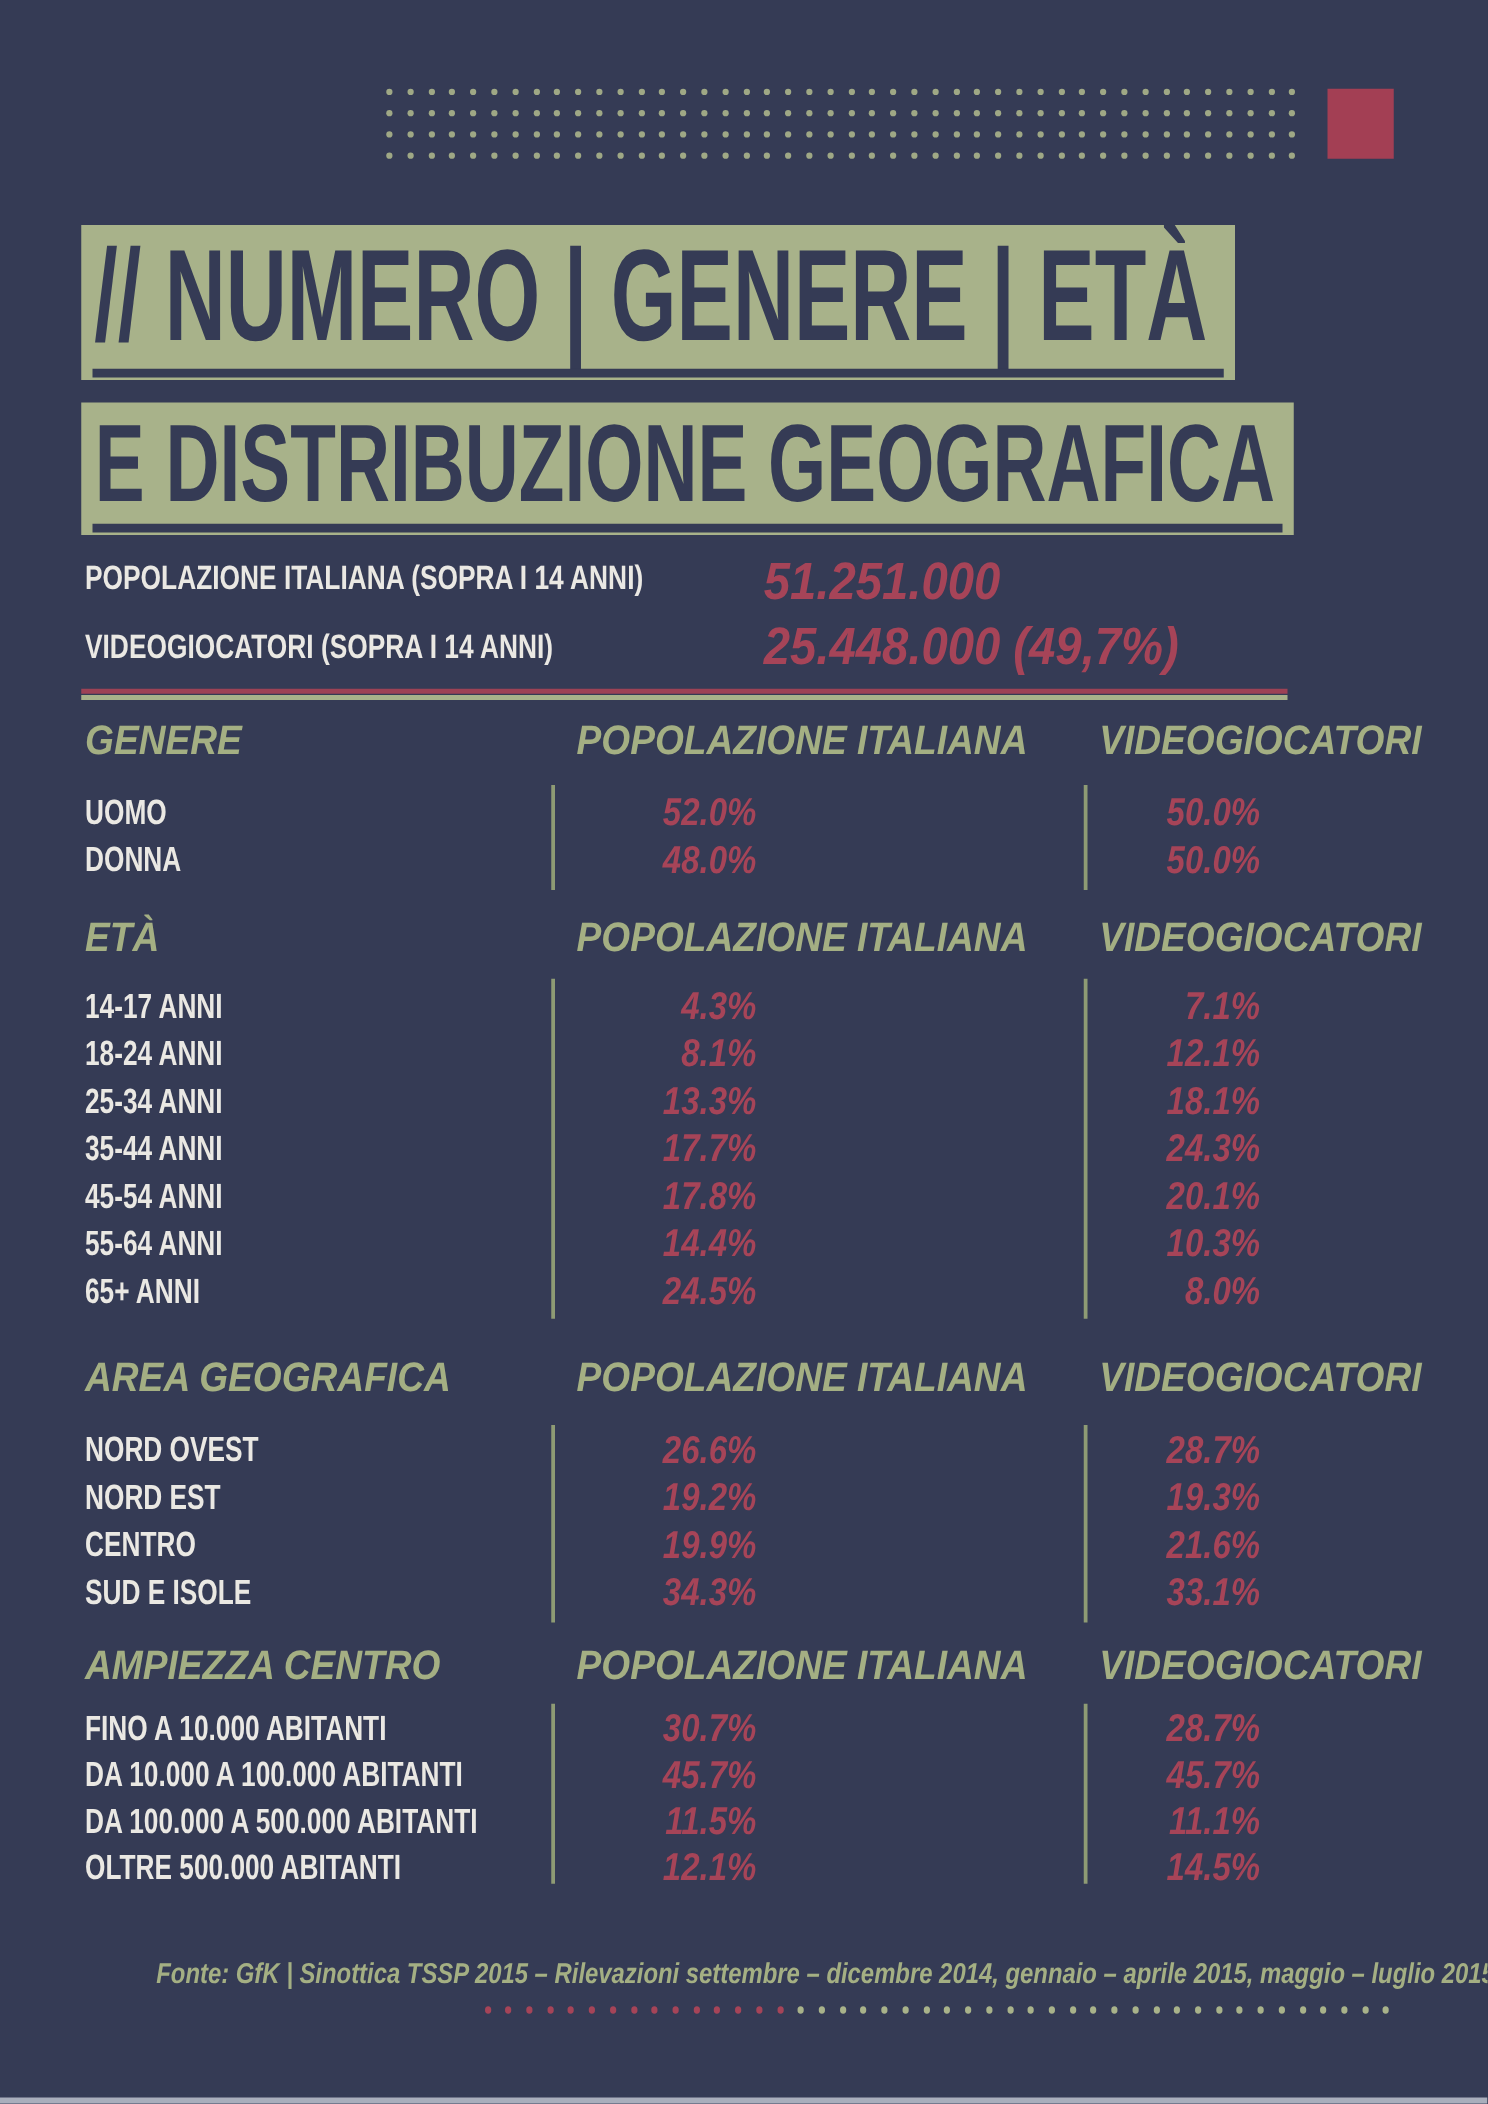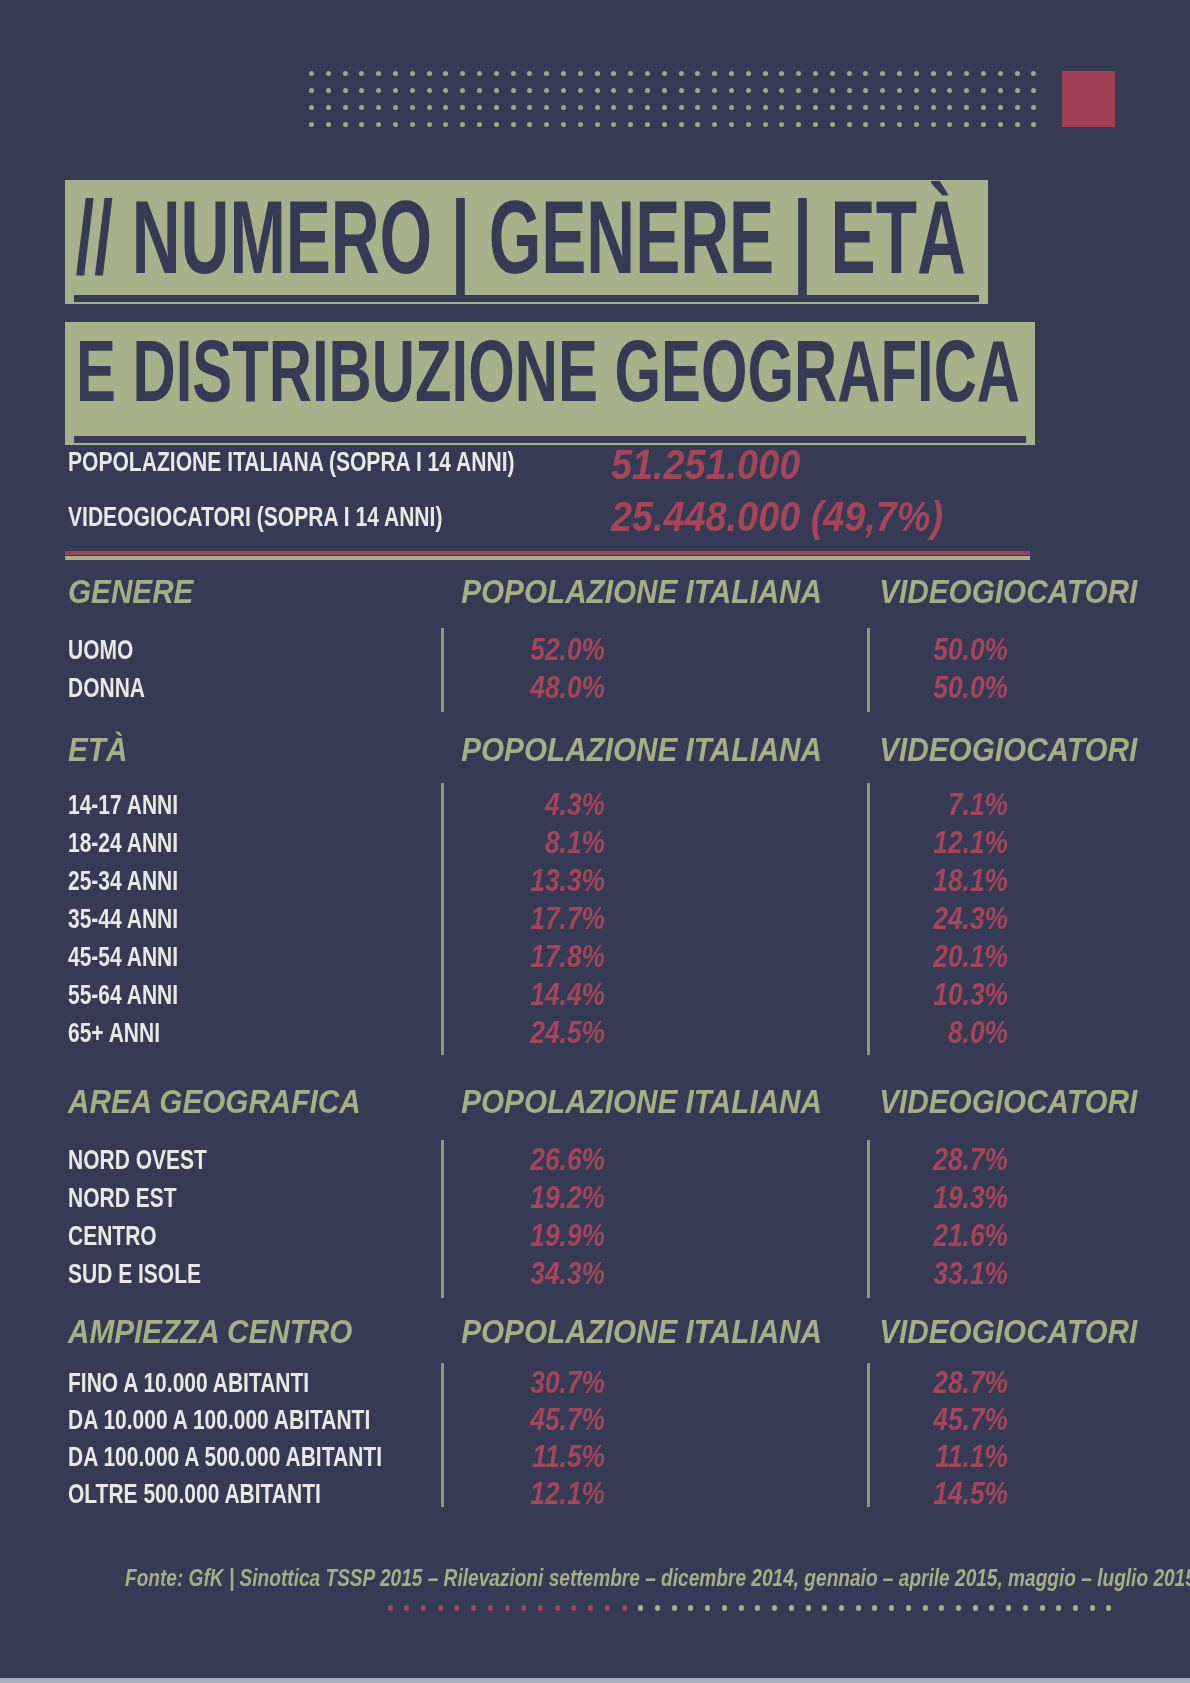--- a/index.html
+++ b/index.html
@@ -10,21 +10,21 @@
   }
   .abs{position:absolute;}
   
   .dot{position:absolute;border-radius:50%;}
   
   .bar{position:absolute;left:65px;background:#a8b28a;}
   .bar::after{content:"";position:absolute;left:9px;right:9px;bottom:2px;height:7px;background:#353b55;}
   .bar-text{color:#353b55;font-weight:bold;white-space:nowrap;transform-origin:left center;display:block;}
   #bar1{top:180px;width:923px;height:124px;}
   #bar1 .bar-text{font-size:104px;line-height:114px;transform:scaleX(0.65);padding-left:16px;}
-  #bar2{top:322px;width:970px;height:123px;}
+  #bar2{top:322px;width:970px;height:106px;}
   #bar2 .bar-text{font-size:88px;line-height:97px;transform:scaleX(0.68);padding-left:16px;}
   
   .stat-label{position:absolute;left:68px;color:#eae8e3;font-weight:bold;font-size:27px;line-height:34px;height:34px;transform:scaleX(0.78);transform-origin:left center;white-space:nowrap;}
   .stat-value{position:absolute;left:611px;color:#a64458;font-weight:bold;font-style:italic;font-size:42px;line-height:46px;height:46px;transform:scaleX(0.9);transform-origin:left center;white-space:nowrap;}
   
   .div-red{position:absolute;left:65px;width:965px;height:4px;background:#9d4255;}
   .div-sage{position:absolute;left:65px;width:965px;height:4px;background:#a8b28a;}
   
   .sec-title{position:absolute;left:68px;color:#a4af83;font-weight:bold;font-style:italic;font-size:33px;line-height:42px;height:42px;transform:scaleX(0.9);transform-origin:left center;white-space:nowrap;}
   .col-head{position:absolute;color:#a4af83;font-weight:bold;font-style:italic;font-size:33px;line-height:42px;height:42px;transform:scaleX(0.9);transform-origin:center center;text-align:center;white-space:nowrap;}

